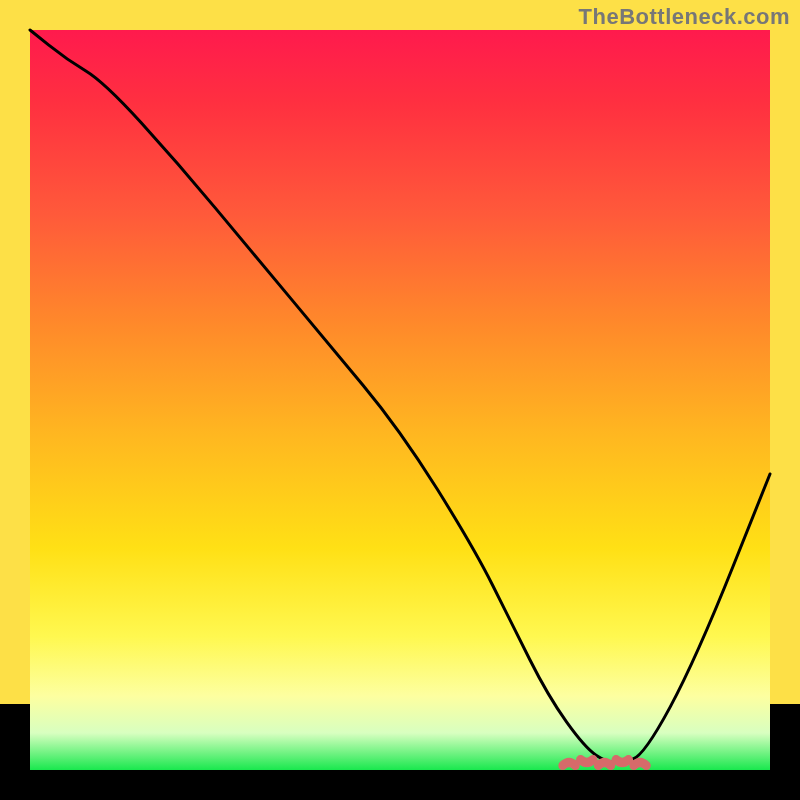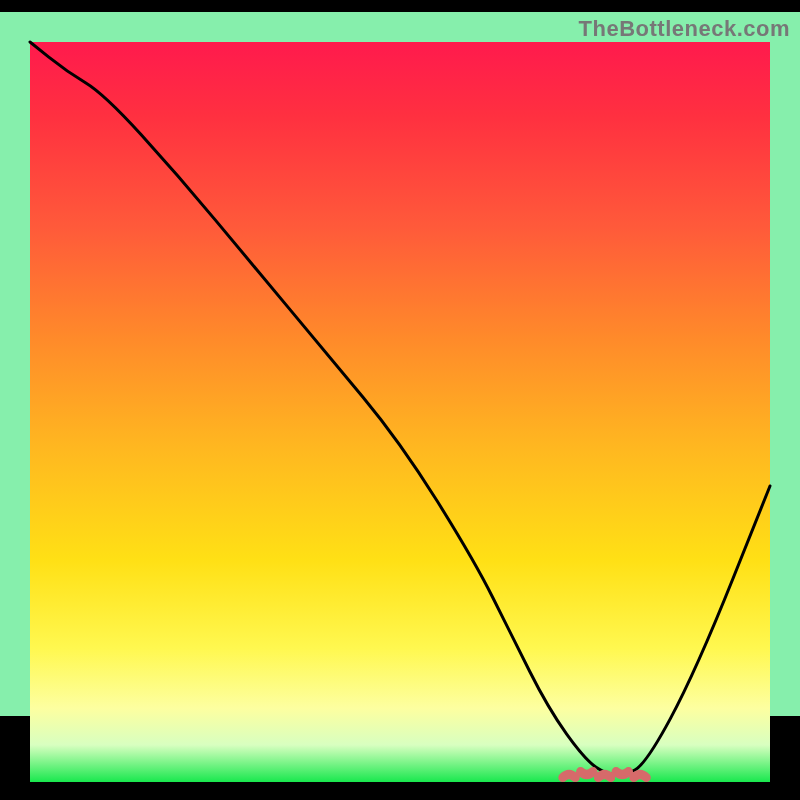--- a/index.html
+++ b/index.html
@@ -8,22 +8,21 @@
     width: 800px;
     height: 800px;
     background: #000;
     overflow: hidden;
     font-family: Arial, Helvetica, sans-serif;
   }
   .frame {
     position: relative;
     width: 800px;
     height: 704px;
-    background: #86efac;
-    margin-top: 12px;
+    background: #fde047;
   }
   .watermark {
     position: absolute;
     top: 4px;
     right: 10px;
     color: #777;
     font-size: 22px;
     font-weight: 600;
     letter-spacing: 0.5px;
     z-index: 5;

